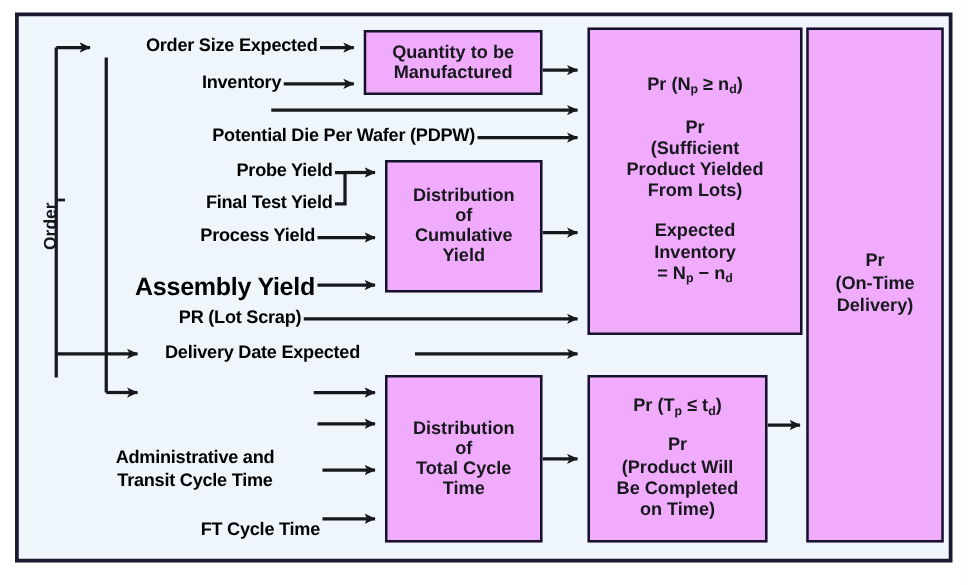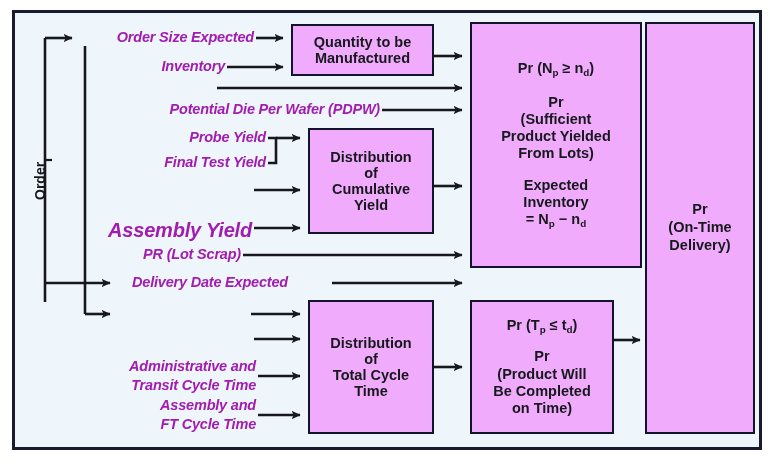--- a/index.html
+++ b/index.html
@@ -15,22 +15,22 @@
   
   .pbox{
     position:absolute;background:#f0abfc;border:2.5px solid #13132b;
     box-sizing:border-box;display:flex;align-items:center;justify-content:center;
     text-align:center;font-weight:bold;color:#17181c;line-height:1.12;
   }
   .pbox .inner{padding:0 4px;width:100%;}
 
   
   .lbl{
-    position:absolute;font-weight:bold;color:#a21caf;white-space:nowrap;
-    line-height:1.08;letter-spacing:-0.2px;font-style:italic;
+    position:absolute;font-weight:bold;color:#000000;white-space:nowrap;
+    line-height:1.08;letter-spacing:-0.2px;
   }
   .lbl.r{text-align:right;}
 
   
   .vlabel{
     position:absolute;font-weight:bold;color:#17181c;white-space:nowrap;
     transform-origin:left top;transform:rotate(-90deg);
   }
 
   svg.lines{position:absolute;left:0;top:0;width:774px;height:468px;overflow:visible;}
@@ -109,36 +109,37 @@
 
   <div class="lbl r" style="left:56px;top:59px;width:169px;font-size:14.5px;">Inventory</div>
 
 
   <div class="lbl r" style="left:56px;top:102px;width:324px;font-size:14.5px;">Potential Die Per Wafer (PDPW)</div>
 
   <div class="lbl r" style="left:56px;top:155px;width:210px;font-size:14.5px;">Final Test Yield</div>
 
   <div class="lbl r" style="left:56px;top:130px;width:210px;font-size:14.5px;">Probe Yield</div>
 
+  <div class="lbl r" style="left:56px;top:182px;width:196px;font-size:14.5px;">Process Yield</div>
 
   <div class="lbl r" style="left:56px;top:220px;width:196px;font-size:20px;">Assembly Yield</div>
 
   <div class="lbl r" style="left:56px;top:247px;width:185px;font-size:14.5px;">PR (Lot Scrap)</div>
 
   <div class="lbl" style="left:132px;top:275px;font-size:14.5px;">Delivery Date Expected</div>
 
 
 
-  <div class="lbl r" style="left:56px;top:357px;width:200px;font-size:14.5px;line-height:1.3;">
+  <div class="lbl r" style="left:56px;top:357px;width:200px;font-size:14.5px;line-height:1.3;text-align:center;">
     <span>Administrative and</span><br>
     <span>Transit Cycle Time</span>
   </div>
 
   <div class="lbl r" style="left:56px;top:396px;width:200px;font-size:14.5px;line-height:1.3;">
-    <span>Assembly and</span><br>
+    <br>
     <span>FT Cycle Time</span>
   </div>
 
   <div class="pbox" style="left:291px;top:24px;width:143px;height:52px;font-size:14.5px;">
     <div class="inner">
       <span>Quantity to be</span><br>
       <span>Manufactured</span>
     </div>
   </div>
 

